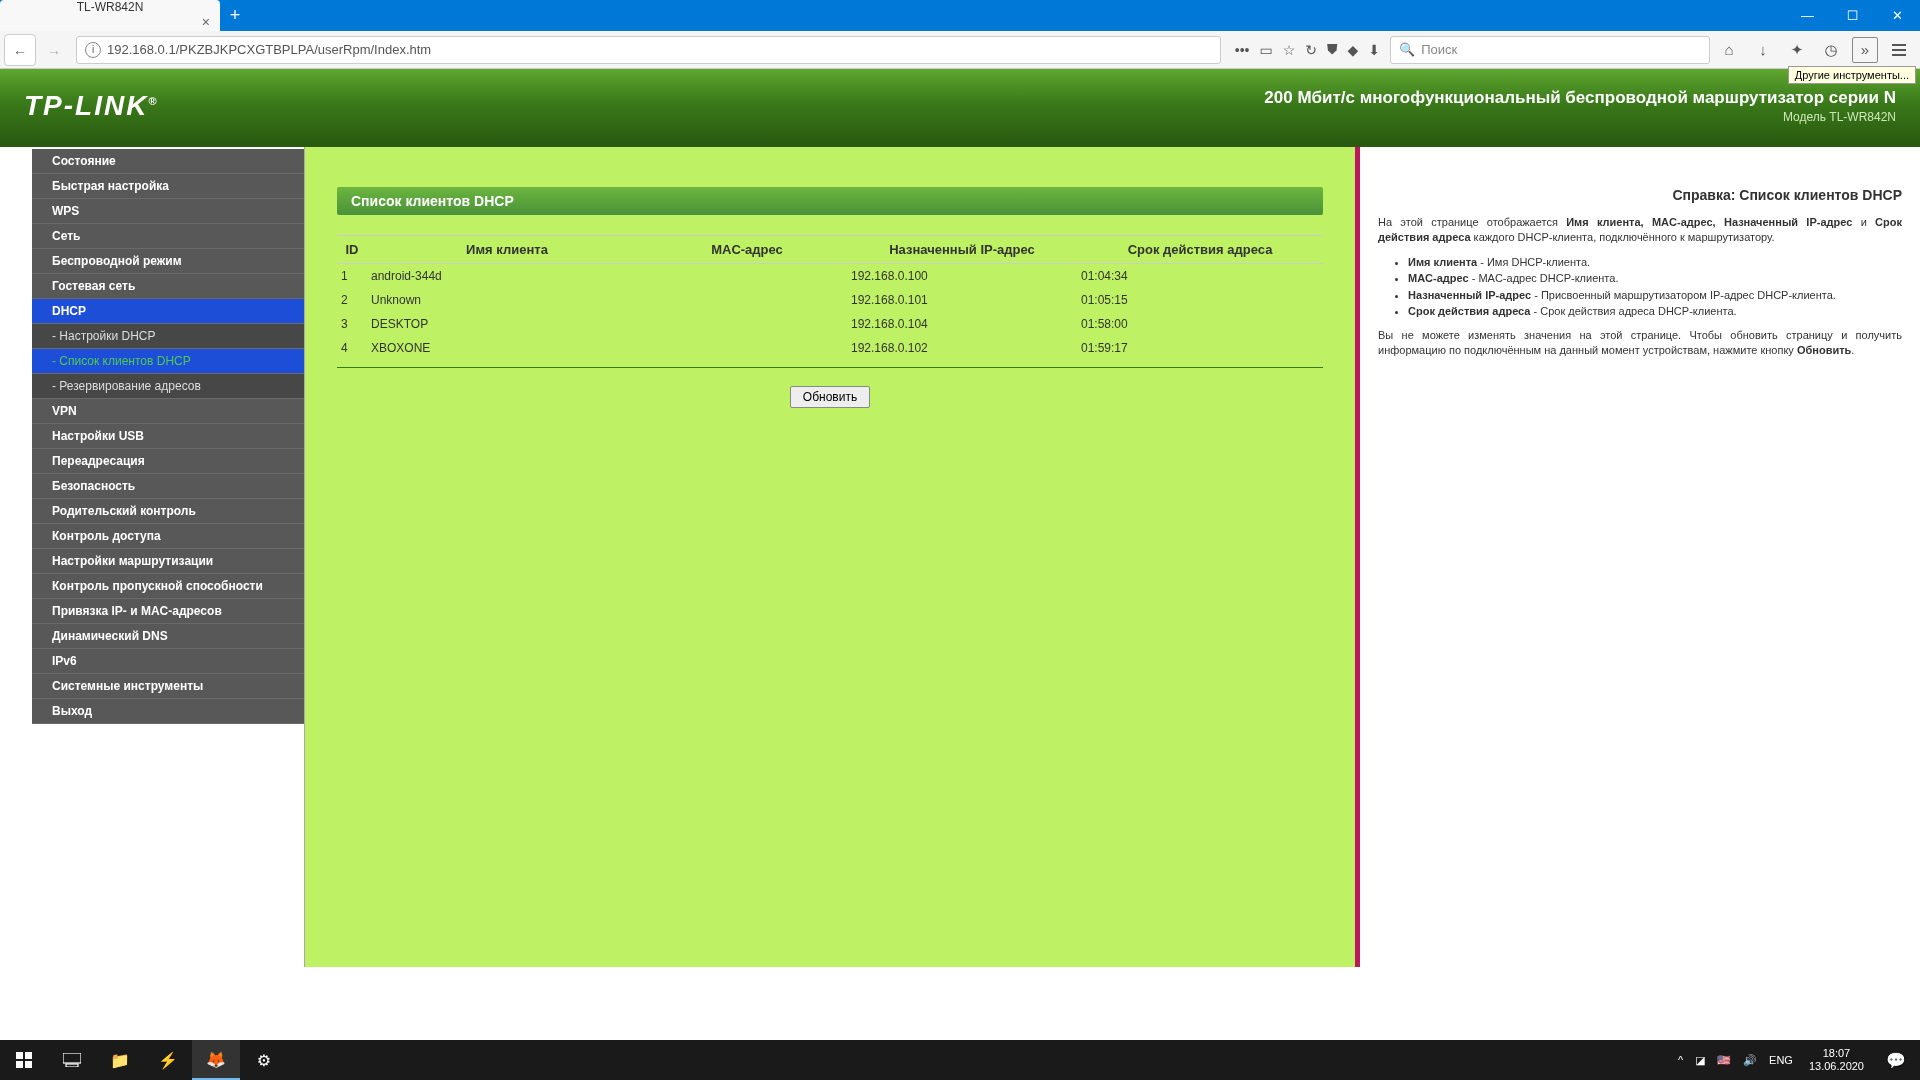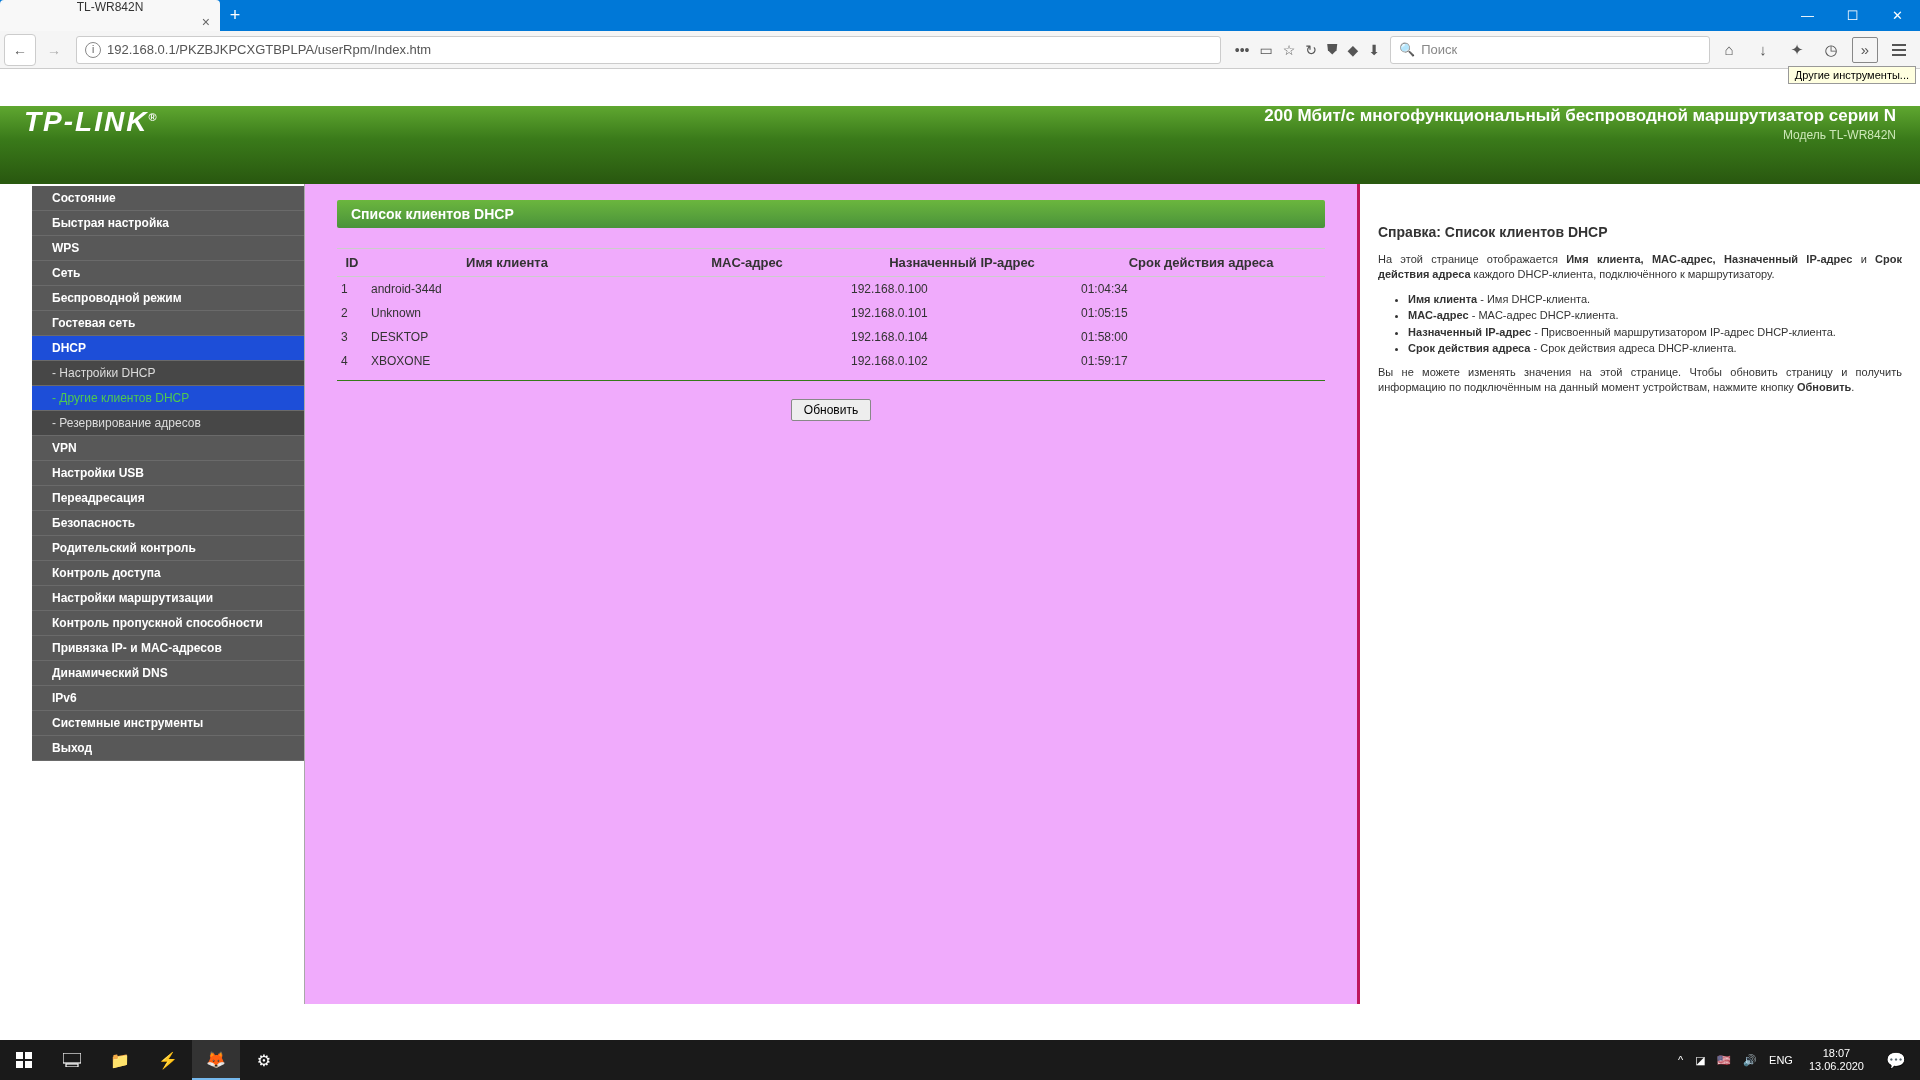--- a/index.html
+++ b/index.html
@@ -25,46 +25,46 @@
 .down-red { color: #d93025; font-size: 16px; }
 .search-box { width: 320px; height: 28px; background: #fff; border: 1px solid #ccc; border-radius: 3px; display: flex; align-items: center; padding: 0 8px; font-size: 13px; color: #888; gap: 6px; }
 .tb-icons { display: flex; gap: 8px; align-items: center; padding: 0 4px; }
 .tb-icons span { width: 26px; height: 26px; display: flex; align-items: center; justify-content: center; color: #555; font-size: 15px; position: relative; }
 .menu-btn { width: 28px; height: 28px; display: flex; align-items: center; justify-content: center; }
 .hamburger { display: flex; flex-direction: column; gap: 3px; }
 .hamburger div { width: 14px; height: 2px; background: #555; }
 .tooltip { position: absolute; right: 4px; top: 66px; background: #ffffe0; border: 1px solid #999; padding: 2px 6px; font-size: 11px; z-index: 10; white-space: nowrap; }
 
 
-.router-header { height: 78px; background: linear-gradient(180deg, #5fa730 0%, #3a7a1a 45%, #2a5a10 100%); display: flex; align-items: flex-start; padding: 0 24px; border-bottom: 4px solid #2a5a10; position: relative; margin-top: 37px; }
+.router-header { height: 78px; background: linear-gradient(180deg, #5fa730 0%, #3a7a1a 45%, #2a5a10 100%); display: flex; align-items: center; padding: 12px 24px; border-bottom: 4px solid #2a5a10; position: relative; }
 .logo { color: #fff; font-size: 28px; font-weight: 900; letter-spacing: 2px; font-style: italic; }
 .logo .reg { font-size: 11px; vertical-align: super; font-style: normal; }
 .header-text { margin-left: auto; text-align: right; }
 .ht1 { color: #fff; font-size: 17px; font-weight: bold; }
 .ht2 { color: #cde8b8; font-size: 12px; margin-top: 2px; }
 
 
 .main { display: flex; height: 820px; margin-left: 32px; }
 .sidebar { width: 273px; background: #fff; border-right: 1px solid #a8a8a8; overflow-y: auto; padding-top: 2px; }
 .sb-item { display: block; padding: 5px 10px 5px 20px; font-size: 12px; color: #fff; background: #585858; border-bottom: 1px solid #6a6a6a; cursor: pointer; font-weight: bold; }
 .sb-item.active { background: #1d4ed8; }
 .sb-sub { padding-left: 20px; font-size: 12px; background: #474747; color: #ddd; font-weight: normal; }
 .sb-sub.active { color: #4fc94f; }
 
-.content { flex: 1; background: #f0abfc; padding: 16px 32px; border-right: 3px solid #be185d; overflow-y: auto; }
+.content { flex: 1; background: #bef264; padding: 40px 32px; border-right: 5px solid #be185d; overflow-y: auto; }
 .panel-title { background: linear-gradient(180deg, #6bb63e 0%, #4a923a 100%); color: #fff; font-weight: bold; padding: 6px 14px; font-size: 14px; border-radius: 2px; }
 .dhcp-table { width: 100%; margin-top: 20px; border-collapse: collapse; }
 .dhcp-table th { text-align: center; font-size: 13px; font-weight: bold; padding: 6px 4px; border-bottom: 1px solid #ccc; border-top: 1px solid #ccc; color: #333; }
 .dhcp-table td { font-size: 12px; padding: 5px 4px; color: #333; }
 .dhcp-table tbody tr:last-child td { border-bottom: 1px solid #367a1a; padding-bottom: 12px; }
 .refresh-wrap { text-align: center; margin-top: 18px; }
 .refresh-btn { padding: 3px 12px; font-size: 12px; background: #eee; border: 1px solid #888; border-radius: 2px; cursor: pointer; }
 
 .help { width: 560px; background: #fff; padding: 40px 18px 18px 18px; font-size: 11px; color: #333; overflow-y: auto; }
-.help h3 { font-size: 14px; font-weight: bold; margin-bottom: 12px; }
+.help h3 { font-size: 14px; font-weight: bold; margin-bottom: 12px; text-align: right; }
 .help p { text-align: justify; line-height: 1.4; margin-bottom: 8px; }
 .help ul { margin: 8px 0 8px 30px; line-height: 1.5; }
 .help b { font-weight: bold; }
 
 
 .taskbar { position: absolute; bottom: 0; left: 0; right: 0; height: 40px; background: #1a1a1a; display: flex; align-items: center; }
 .tb-btn { width: 48px; height: 40px; display: flex; align-items: center; justify-content: center; color: #fff; font-size: 16px; }
 .tb-btn.active { background: #333; border-bottom: 2px solid #76b9ed; }
 .tray { margin-left: auto; display: flex; align-items: center; gap: 4px; padding-right: 4px; }
 .tray span { color: #fff; font-size: 11px; padding: 0 4px; }
@@ -137,21 +137,21 @@
 <div class="main">
   <div class="sidebar" id="sidebar">
       <div class="sb-item">Состояние</div>
       <div class="sb-item">Быстрая настройка</div>
       <div class="sb-item">WPS</div>
       <div class="sb-item">Сеть</div>
       <div class="sb-item">Беспроводной режим</div>
       <div class="sb-item">Гостевая сеть</div>
       <div class="sb-item active">DHCP</div>
       <div class="sb-item sb-sub">- Настройки DHCP</div>
-      <div class="sb-item sb-sub active">- Другие клиентов DHCP</div>
+      <div class="sb-item sb-sub active">- Список клиентов DHCP</div>
       <div class="sb-item sb-sub">- Резервирование адресов</div>
       <div class="sb-item">VPN</div>
       <div class="sb-item">Настройки USB</div>
       <div class="sb-item">Переадресация</div>
       <div class="sb-item">Безопасность</div>
       <div class="sb-item">Родительский контроль</div>
       <div class="sb-item">Контроль доступа</div>
       <div class="sb-item">Настройки маршрутизации</div>
       <div class="sb-item">Контроль пропускной способности</div>
       <div class="sb-item">Привязка IP- и MAC-адресов</div>

